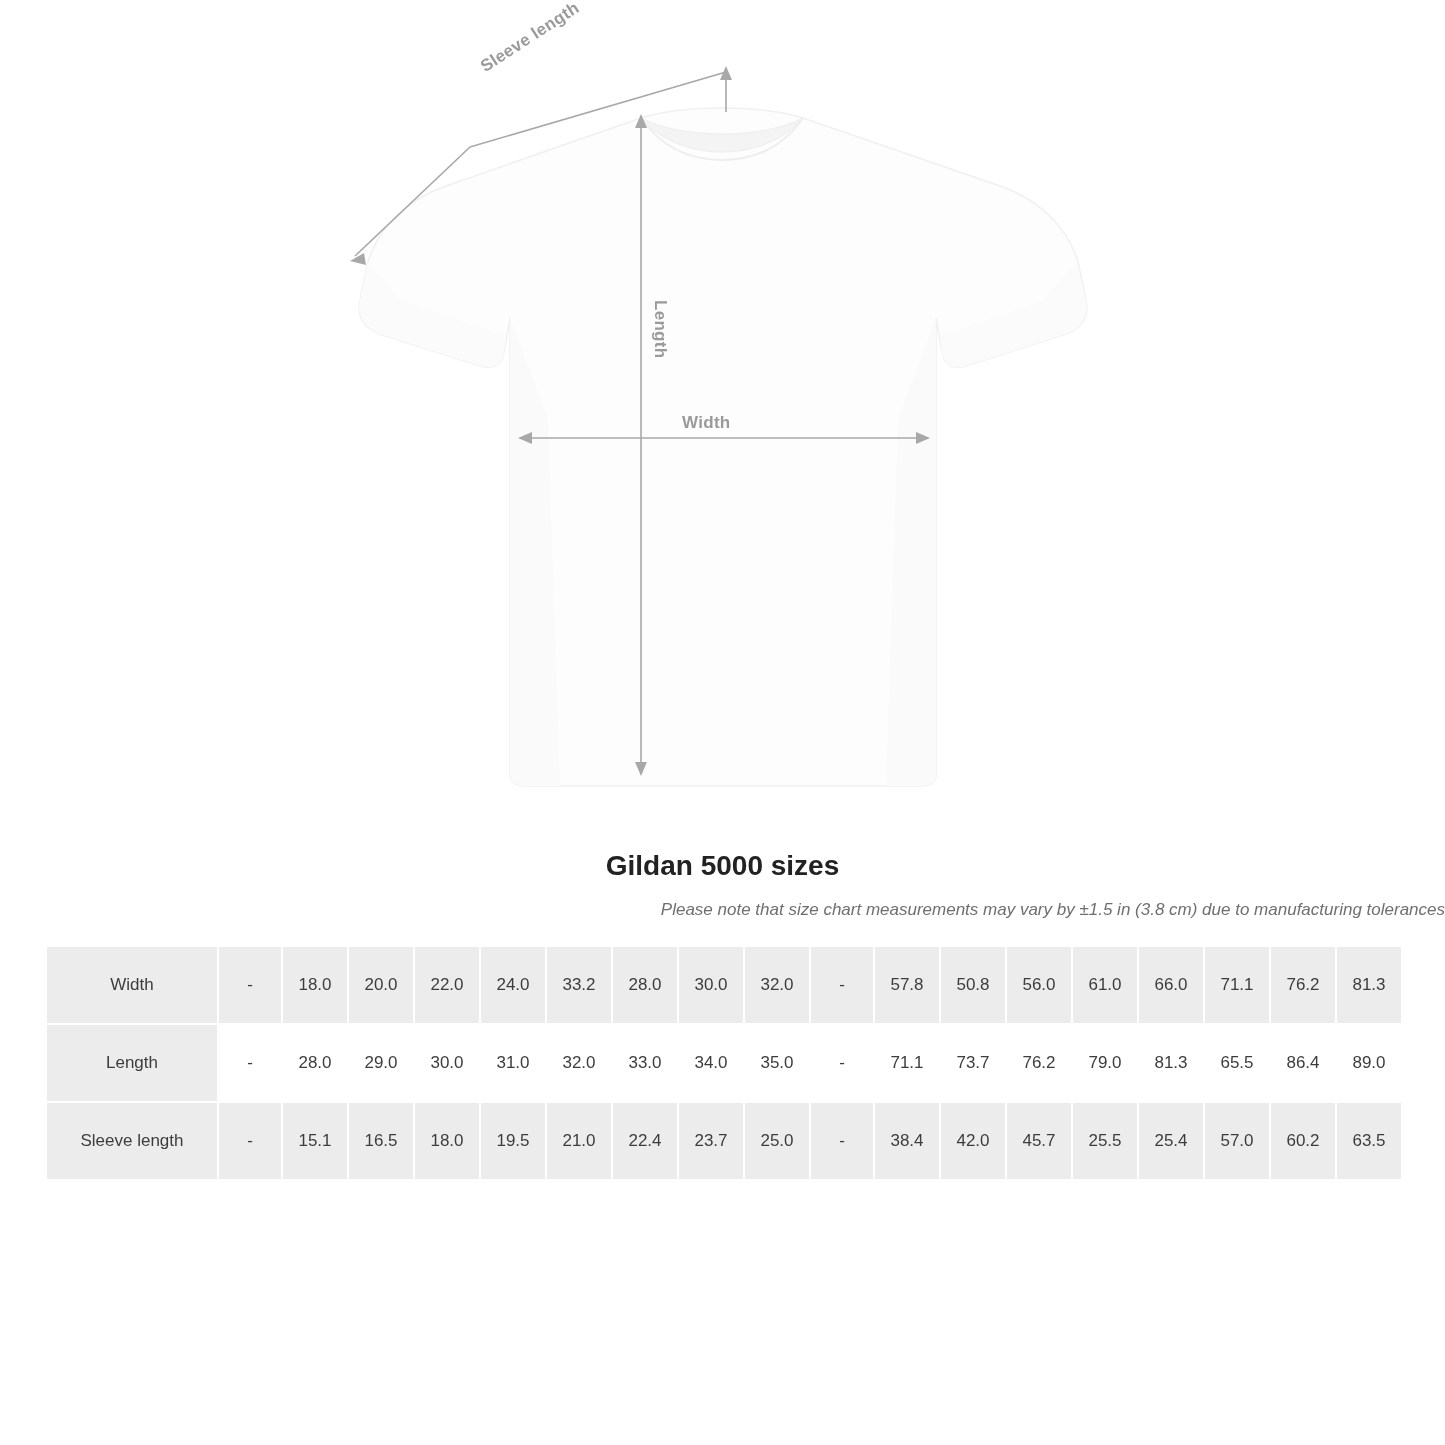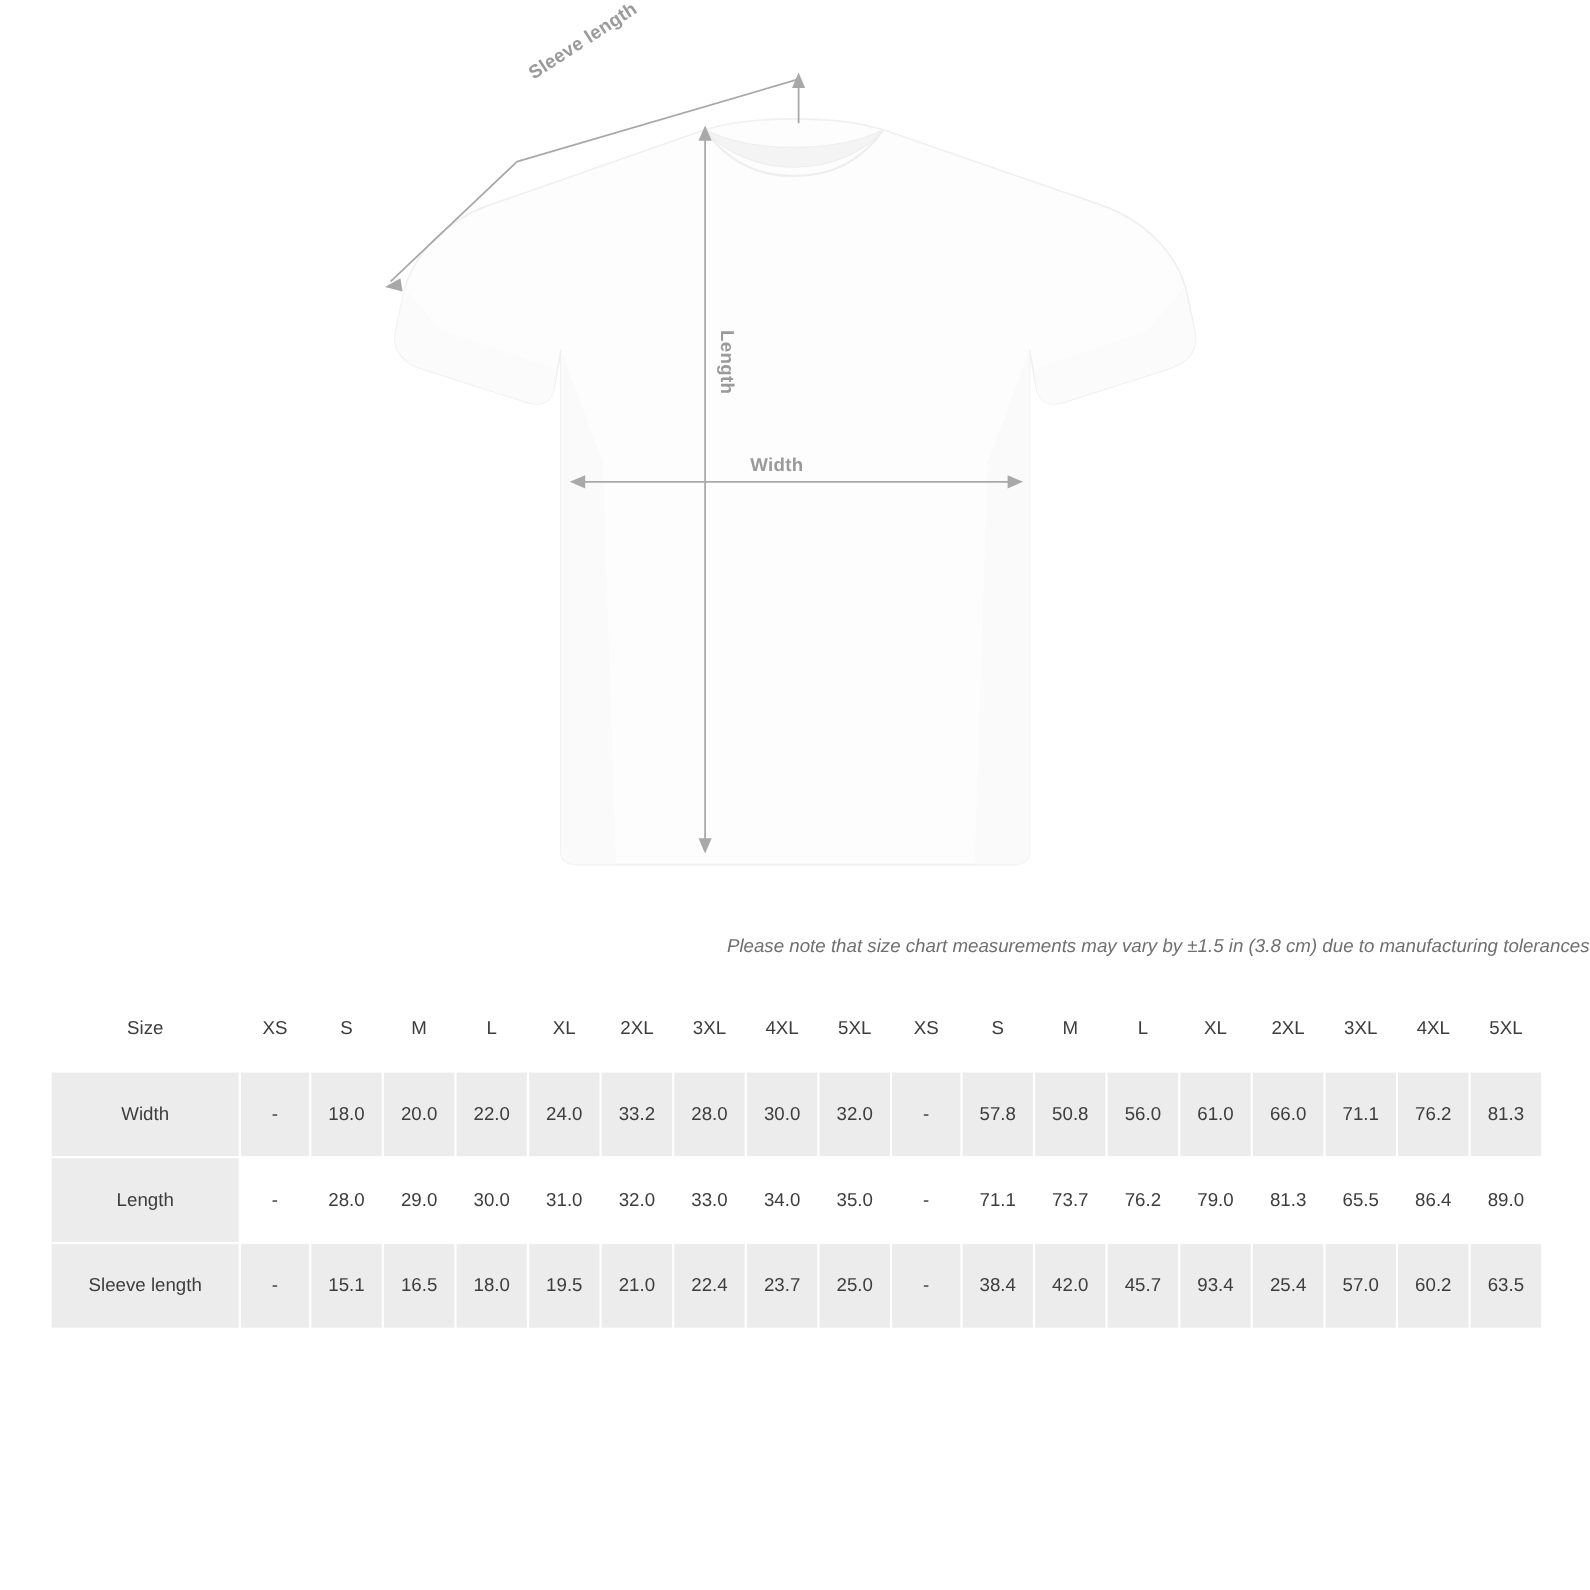--- a/index.html
+++ b/index.html
@@ -186,20 +186,21 @@
         <polygon points="930,438 916,432 916,444" fill="#a8a8a8" stroke="none"></polygon>
       </g>
     </svg>
 
     <span class="dim-label sleeve">Sleeve length</span>
     <span class="dim-label length">Length</span>
     <span class="dim-label width">Width</span>
   </div>
 
   <div class="title-block">
+    <h1 class="chart-title">Gildan 5000 sizes</h1>
     <p class="chart-note">Please note that size chart measurements may vary by ±1.5 in (3.8 cm) due to manufacturing tolerances</p>
   </div>
 
   <div class="table-wrap">
     <table class="size-table">
       <colgroup>
         <col class="col-label">
         <col class="col-xs">
           <col class="col-v">
           <col class="col-v">
@@ -215,41 +216,20 @@
           <col class="col-v">
           <col class="col-v">
         <col class="col-v">
           <col class="col-v">
           <col class="col-v">
           <col class="col-v">
       </colgroup>
       <tbody>
 
 
-        <tr class="r-head">
-          <td class="row-label" style="background:#ffffff">Size</td>
-          <td>XS</td>
-          <td>S</td>
-          <td>M</td>
-          <td>L</td>
-          <td>XL</td>
-          <td>2XL</td>
-          <td>3XL</td>
-          <td>4XL</td>
-          <td>5XL</td>
-          <td>XS</td>
-          <td>S</td>
-          <td>M</td>
-          <td>L</td>
-          <td>XL</td>
-          <td>2XL</td>
-          <td>3XL</td>
-          <td>4XL</td>
-          <td>5XL</td>
-        </tr>
 
         <tr class="r-odd">
           <td class="row-label">Width</td>
           <td>-</td>
           <td>18.0</td>
           <td>20.0</td>
           <td>22.0</td>
           <td>24.0</td>
           <td>33.2</td>
           <td>28.0</td>
@@ -296,21 +276,21 @@
           <td>18.0</td>
           <td>19.5</td>
           <td>21.0</td>
           <td>22.4</td>
           <td>23.7</td>
           <td>25.0</td>
           <td>-</td>
           <td>38.4</td>
           <td>42.0</td>
           <td>45.7</td>
-          <td>93.4</td>
+          <td>25.5</td>
           <td>25.4</td>
           <td>57.0</td>
           <td>60.2</td>
           <td>63.5</td>
         </tr>
       </tbody>
     </table>
   </div>
 
 </div>

